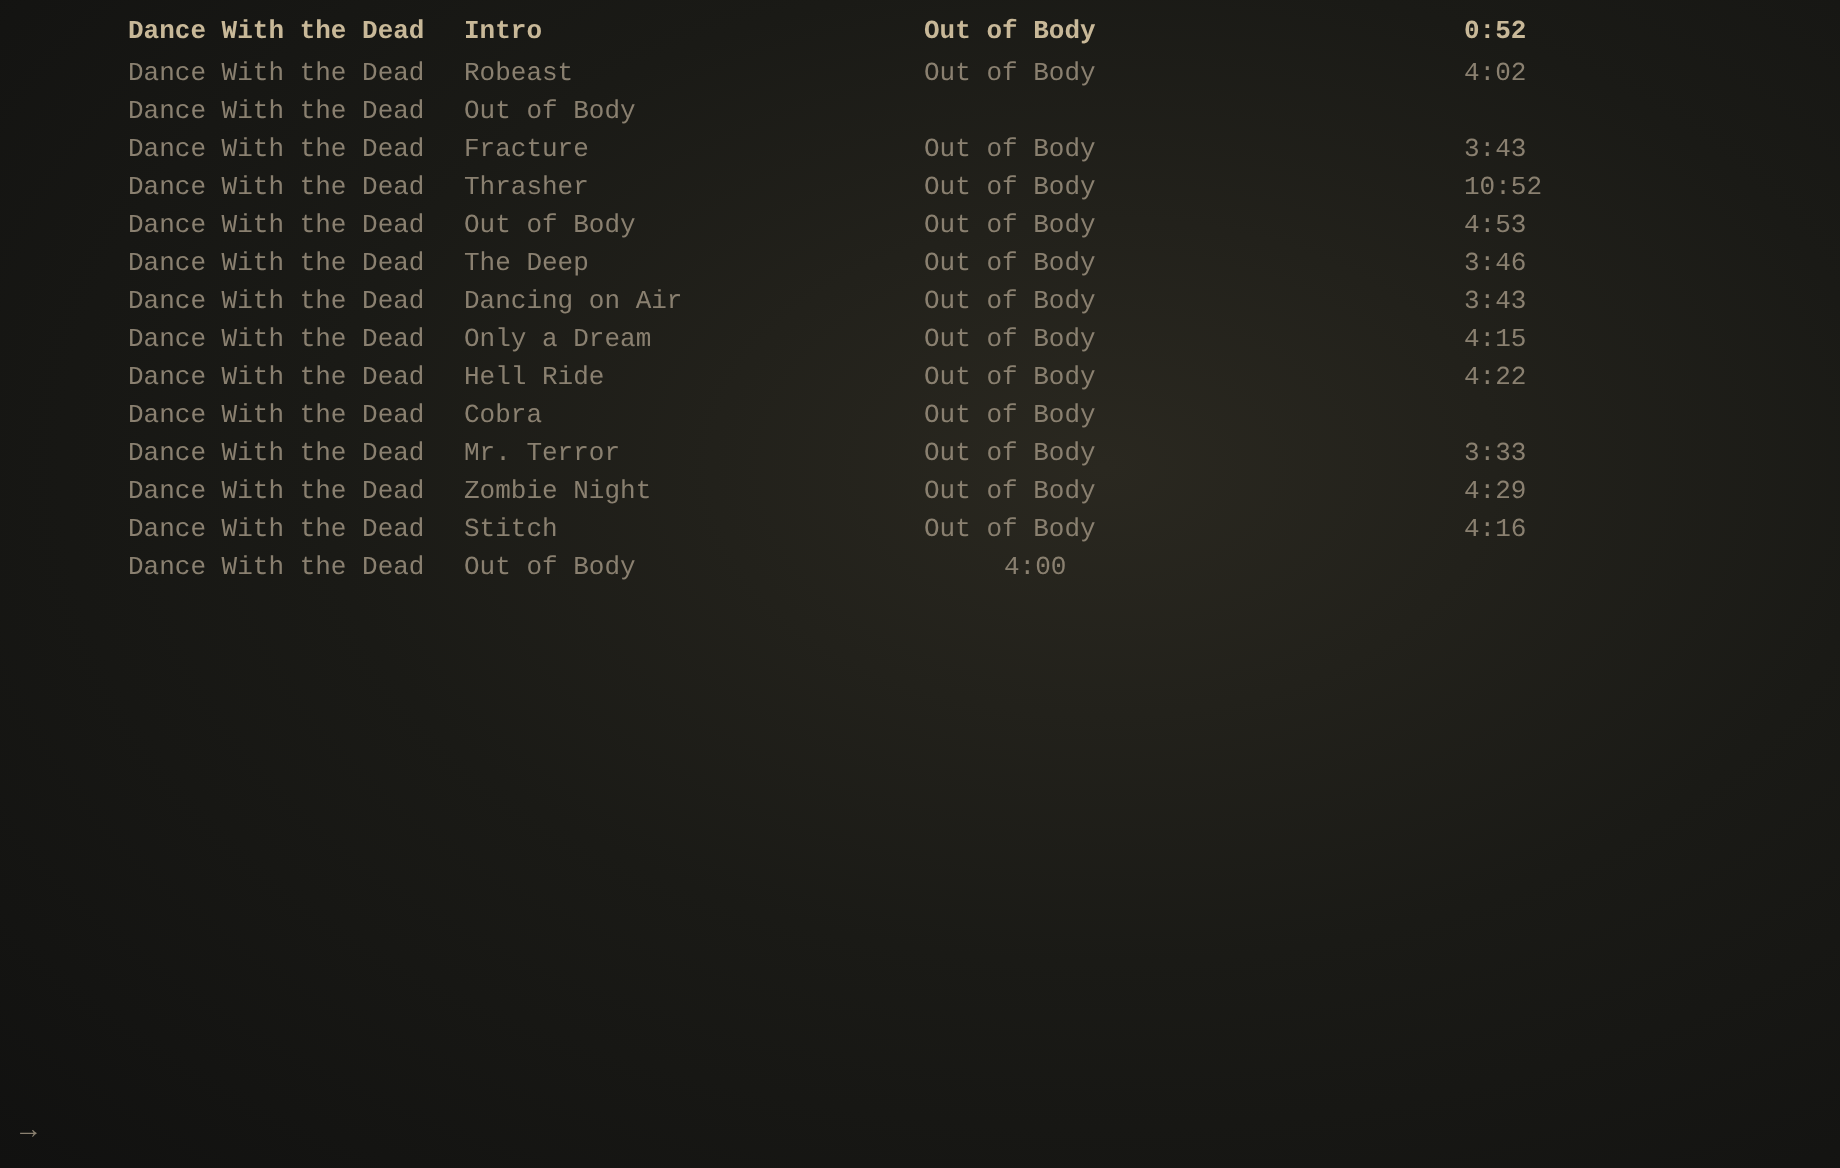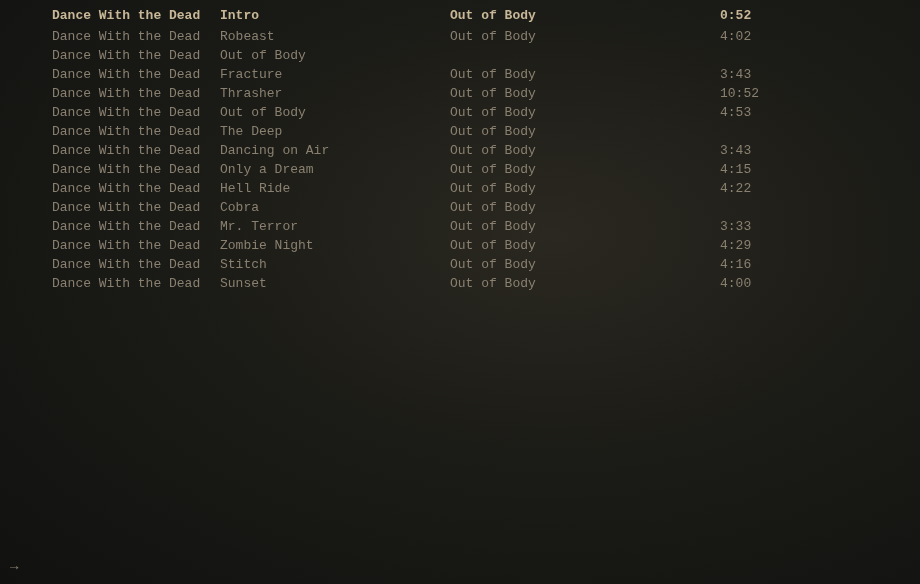--- a/index.html
+++ b/index.html
@@ -20,21 +20,21 @@
       position: relative;
     }
 
     .track-list {
       padding: 6px 0;
     }
 
     .track-row {
       display: flex;
       align-items: center;
-      padding: 1px 0;
+      padding: 1px 12px;
       height: 19px;
     }
 
     .track-row.header {
       color: #c8b898;
       font-weight: bold;
       margin-bottom: 2px;
     }
 
     .col-artist {
@@ -111,20 +111,21 @@
       <div class="track-row">
         <div class="col-artist">Dance With the Dead</div>
         <div class="col-title">Out of Body</div>
         <div class="col-album">Out of Body</div>
         <div class="col-duration">4:53</div>
       </div>
       <div class="track-row">
         <div class="col-artist">Dance With the Dead</div>
         <div class="col-title">The Deep</div>
         <div class="col-album">Out of Body</div>
+        <div class="col-duration">3:46</div>
       </div>
       <div class="track-row">
         <div class="col-artist">Dance With the Dead</div>
         <div class="col-title">Dancing on Air</div>
         <div class="col-album">Out of Body</div>
         <div class="col-duration">3:43</div>
       </div>
       <div class="track-row">
         <div class="col-artist">Dance With the Dead</div>
         <div class="col-title">Only a Dream</div>
@@ -155,21 +156,20 @@
         <div class="col-duration">4:29</div>
       </div>
       <div class="track-row">
         <div class="col-artist">Dance With the Dead</div>
         <div class="col-title">Stitch</div>
         <div class="col-album">Out of Body</div>
         <div class="col-duration">4:16</div>
       </div>
       <div class="track-row">
         <div class="col-artist">Dance With the Dead</div>
-        <div class="col-title">Sunset</div>
         <div class="col-album">Out of Body</div>
         <div class="col-duration">4:00</div>
       </div>
     </div>
 
 </div>
 
 <div class="bottom-arrow">→</div>
 
 </body></html>

